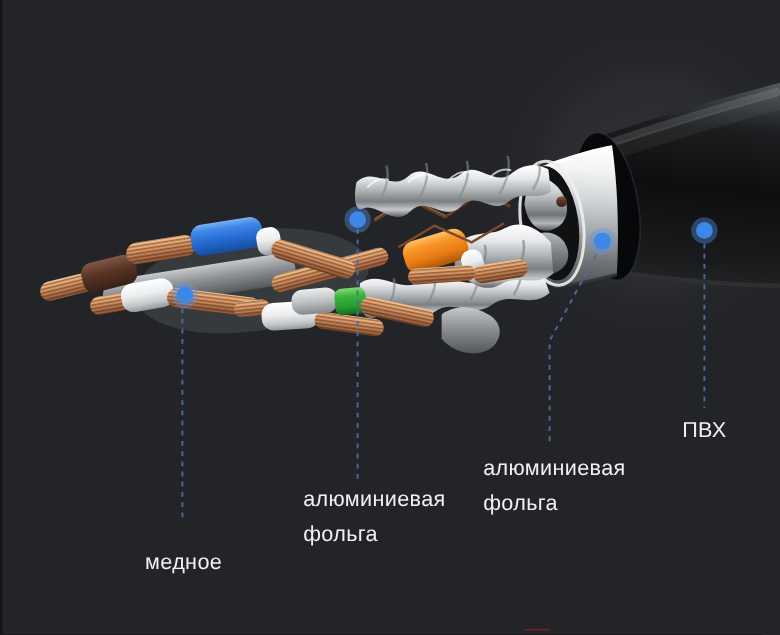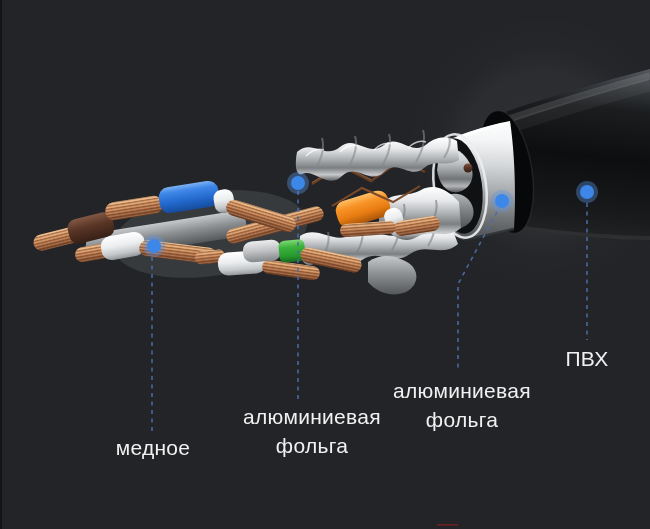--- a/index.html
+++ b/index.html
@@ -4,22 +4,22 @@
 <style>
   html,body{margin:0;padding:0;background:#111;}
   .stage{
     position:relative;width:650px;height:529px;overflow:hidden;
     background:var(--scene-bg,#232427);
     font-family:"Liberation Sans",sans-serif;
   }
   .stage svg{position:absolute;left:0;top:0;display:block;}
   .label{
     position:absolute;transform:translateX(-50%);
-    text-align:center;color:var(--label-text,#f1f1f1);
-    font-size:21px;line-height:29px;letter-spacing:.3px;white-space:nowrap;
+    text-align:left;color:var(--label-text,#f1f1f1);
+    font-size:18px;line-height:29px;letter-spacing:.3px;white-space:nowrap;
   }
 </style>
 </head>
 <body>
 
 <div class="stage">
 
 <svg width="650" height="529" viewBox="0 0 650 529">
   <defs>
     <radialGradient id="rGlow" cx="0.5" cy="0.5" r="0.5">
@@ -230,21 +230,21 @@
     </g>
     <g>
       <circle cx="587" cy="192" r="11" style="fill:var(--dot-halo,rgba(90,150,235,0.38))"></circle>
       <circle cx="587" cy="192" r="7" style="fill:var(--dot-core,#3d87e8)"></circle>
     </g>
   </g>
 
   <rect x="437" y="524" width="21" height="1.6" fill="#7a1f22" opacity="0.85"></rect>
 </svg>
 
-<div class="label" style="left:153px;top:433px">
+<div class="label" style="left:153px;top:454px">
   <div>медное</div>
 </div>
 
 <div class="label" style="left:312px;top:402px">
   <div>алюминиевая</div>
   <div>фольга</div>
 </div>
 
 <div class="label" style="left:462px;top:376px">
   <div>алюминиевая</div>

